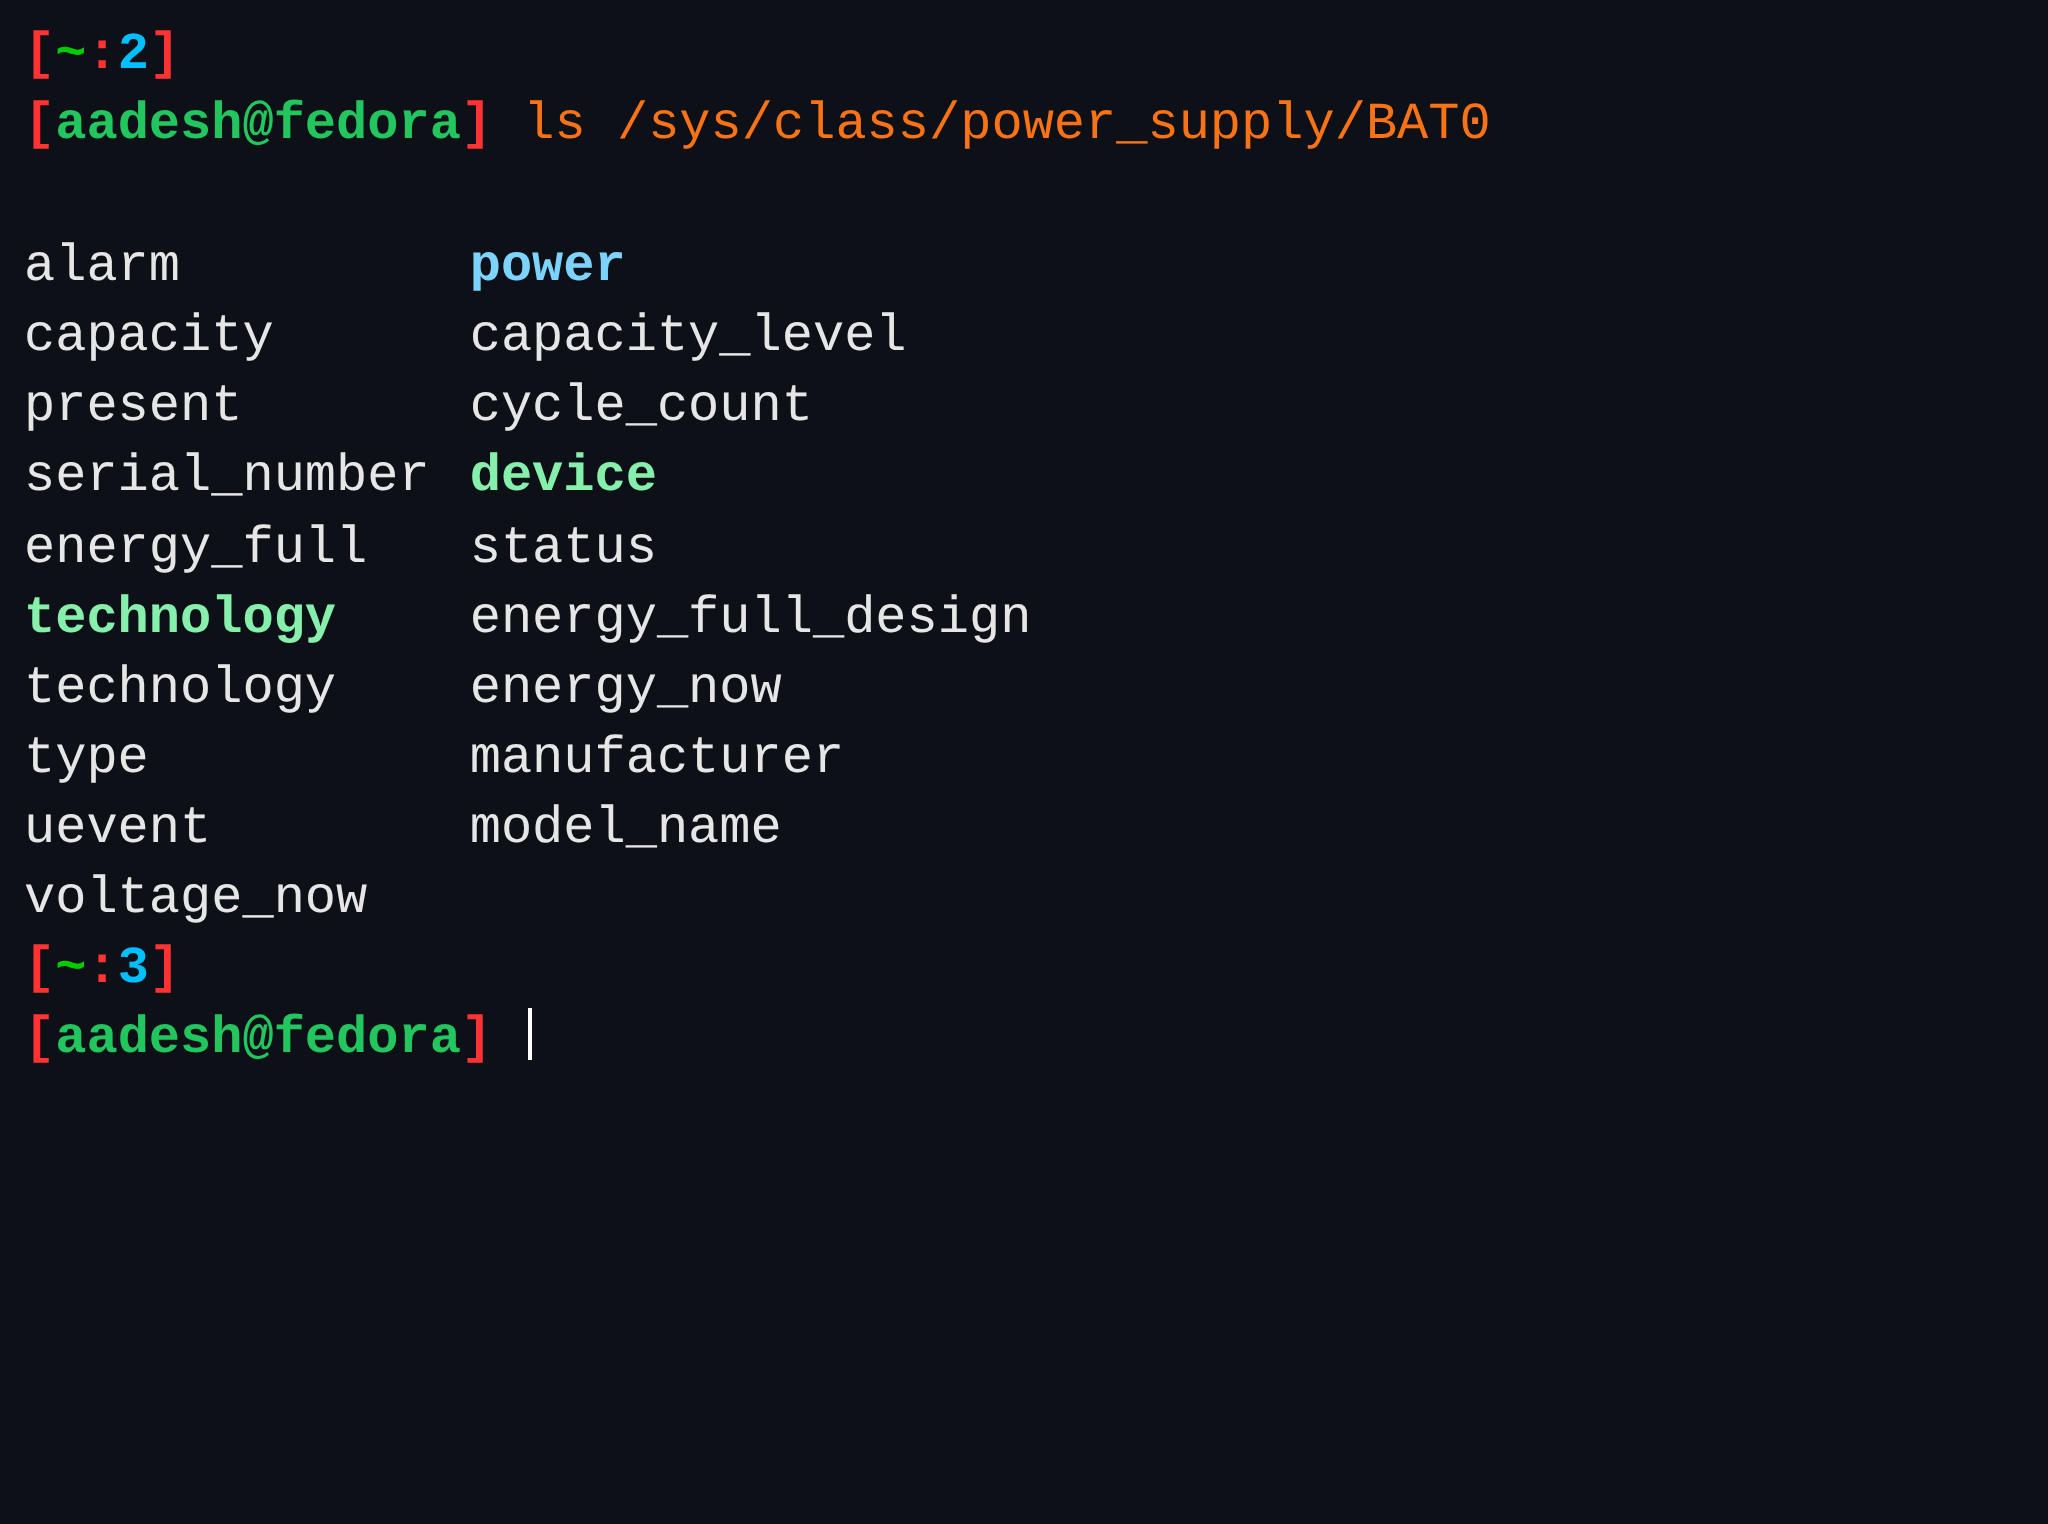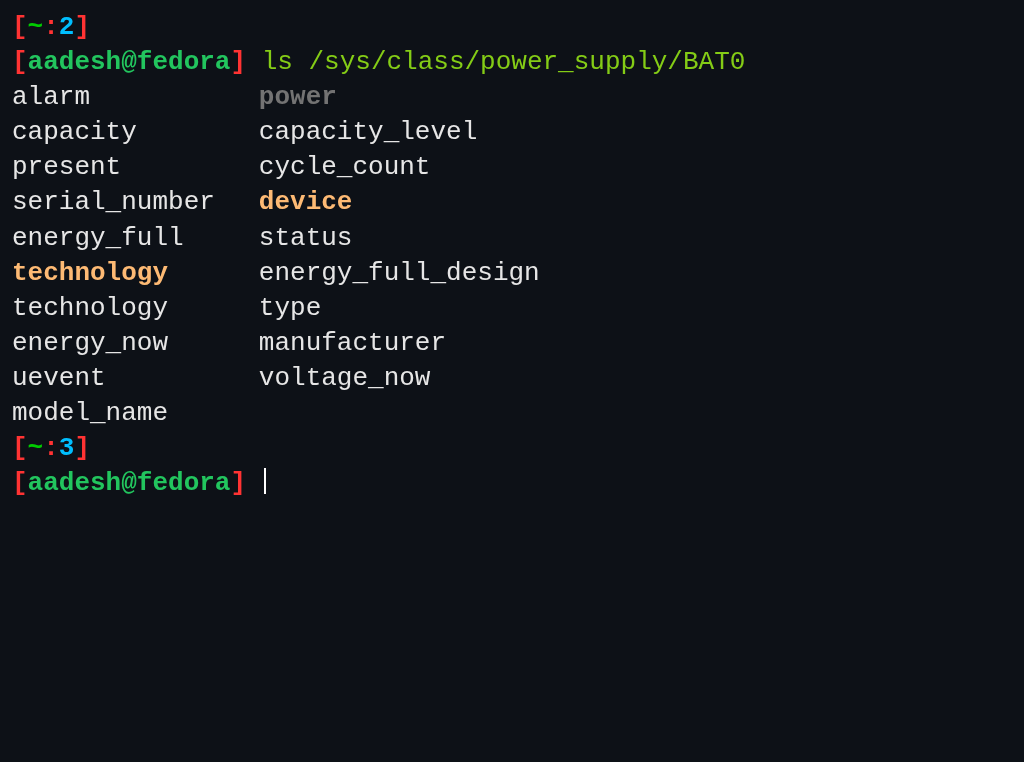--- a/index.html
+++ b/index.html
@@ -35,47 +35,48 @@
     }
     .prompt-num {
       color: #00bfff;
       font-weight: bold;
     }
     .user-host {
       color: #22c55e;
       font-weight: bold;
     }
     .command {
-      color: #84cc16;
+      color: #f97316;
     }
     .file-regular {
       color: #e6e6e6;
     }
     .file-blue {
-      color: #737373;
+      color: #7dd3fc;
       font-weight: bold;
     }
     .file-cyan {
-      color: #fdba74;
+      color: #86efac;
       font-weight: bold;
     }
     .cursor {
       display: inline-block;
       width: 2px;
       height: 26px;
       background-color: #ffffff;
       vertical-align: middle;
       margin-left: 2px;
       margin-bottom: 4px;
     }
     .listing {
       display: grid;
       grid-template-columns: auto auto;
-      column-gap: 44px;
+      column-gap: 20px;
       width: fit-content;
+      margin-top: 36px;
     }
   </style>
 </head>
 <body>
 
 <div class="line">
   <span class="bracket">[</span><span class="tilde">~</span><span class="colon">:</span><span class="prompt-num">2</span><span class="bracket">]</span>
 </div>
 
 <div class="line">
@@ -89,26 +90,26 @@
     <span class="file-regular">capacity_level</span>
     <span class="file-regular">present</span>
     <span class="file-regular">cycle_count</span>
     <span class="file-regular">serial_number</span>
     <span class="file-cyan">device</span>
     <span class="file-regular">energy_full</span>
     <span class="file-regular">status</span>
     <span class="file-cyan">technology</span>
     <span class="file-regular">energy_full_design</span>
     <span class="file-regular">technology</span>
+    <span class="file-regular">energy_now</span>
     <span class="file-regular">type</span>
-    <span class="file-regular">energy_now</span>
     <span class="file-regular">manufacturer</span>
     <span class="file-regular">uevent</span>
+    <span class="file-regular">model_name</span>
     <span class="file-regular">voltage_now</span>
-    <span class="file-regular">model_name</span>
   </div>
 
 <div class="line">
   <span class="bracket">[</span><span class="tilde">~</span><span class="colon">:</span><span class="prompt-num">3</span><span class="bracket">]</span>
 </div>
 
 <div class="line">
   <span class="bracket">[</span><span class="user-host">aadesh@fedora</span><span class="bracket">]</span> <span class="cursor"></span>
 </div>
 

